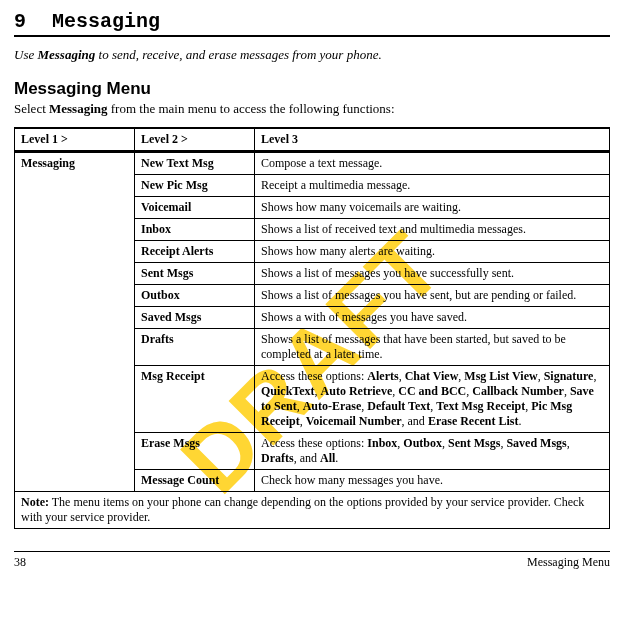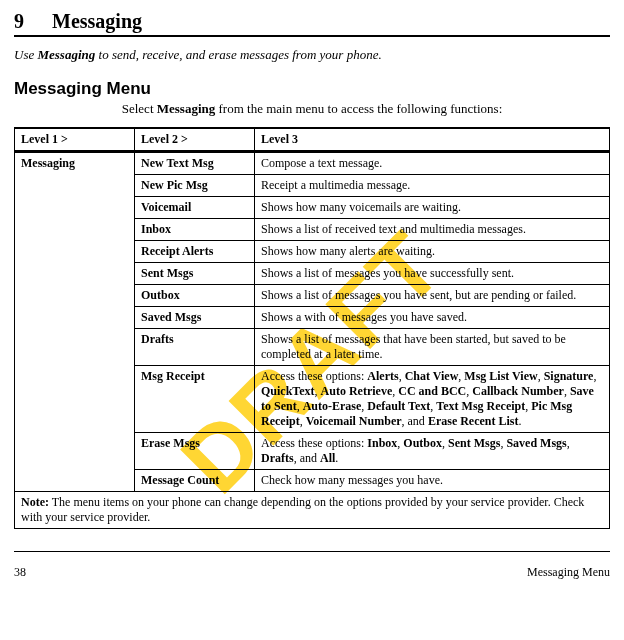--- a/index.html
+++ b/index.html
@@ -20,36 +20,36 @@
     font-family: Arial, Helvetica, sans-serif;
     font-size: 92px;
     font-weight: bold;
     color: #ffd633;
     z-index: 0;
     pointer-events: none;
     letter-spacing: 2px;
   }
   .content { position: relative; z-index: 1; }
   h1.title {
-    font-family: Liberation Serif, serif;
+    font-family: Liberation Mono, monospace;
     font-weight: bold;
     font-size: 20px;
     margin: 0 0 2px 0;
   }
   h1.title .chapnum { display:inline-block; width:38px; }
   hr.thick { border: none; border-top: 2px solid #000; margin: 2px 0 10px 0; }
   p.intro { font-size: 13px; margin: 0 0 16px 0; font-style: italic; }
   p.intro .bold { font-weight: bold; }
   h2.section {
     font-family: Arial, Helvetica, sans-serif;
     font-weight: bold;
     font-size: 17px;
     margin: 0 0 2px 0;
   }
-  p.sectiontext { font-size: 13px; margin: 0 0 10px 0; text-align: center; }
+  p.sectiontext { font-size: 13px; margin: 0 0 10px 0; }
   p.sectiontext .bold { font-weight: bold; }
   table.menu {
     border-collapse: collapse;
     width: 100%;
     font-size: 12px;
     border-radius: 17px;
   }
   table.menu th, table.menu td {
     border: 1px solid #000;
     padding: 3px 6px;
@@ -59,21 +59,21 @@
   table.menu thead tr { border-top: 2px solid #000; border-bottom: 3px solid #000; }
   table.menu th { font-weight: bold; }
   .col1 { width: 120px; }
   .col2 { width: 120px; margin-left: 21px; }
   .bold { font-weight: bold; }
   .footer {
     display: flex;
     justify-content: space-between;
     font-size: 12px;
     margin-top: 22px;
-    padding-top: 13px;
+    padding-top: 3px;
     border-top: 1px solid #000;
   }
 </style>
 </head>
 <body>
 
 <div class="watermark">DRAFT</div>
 
 <div class="content">
 

